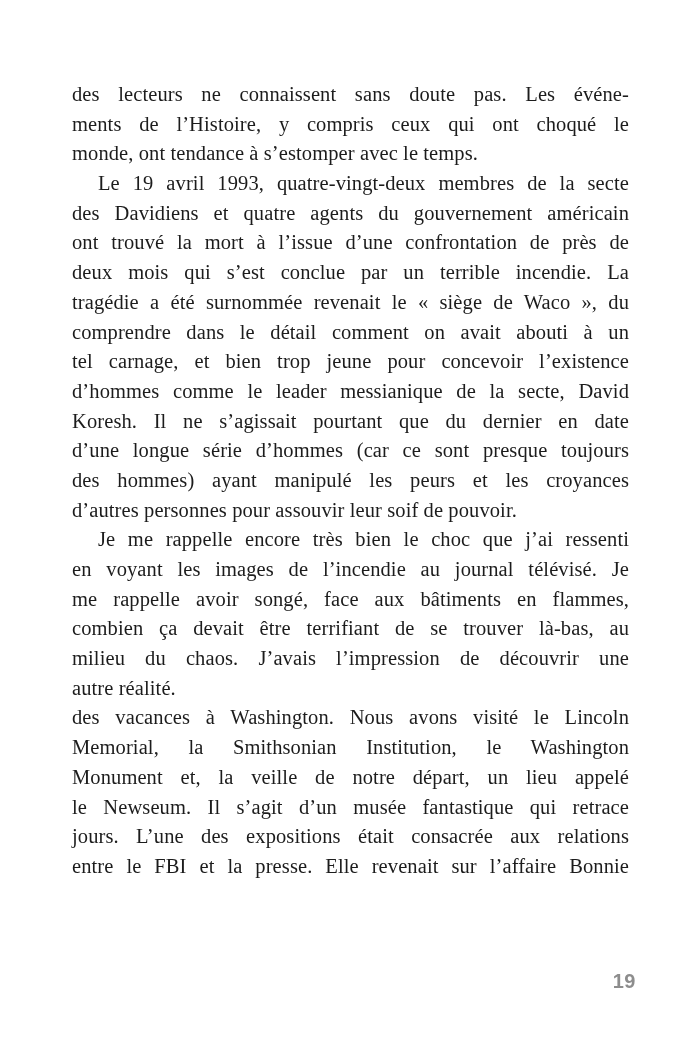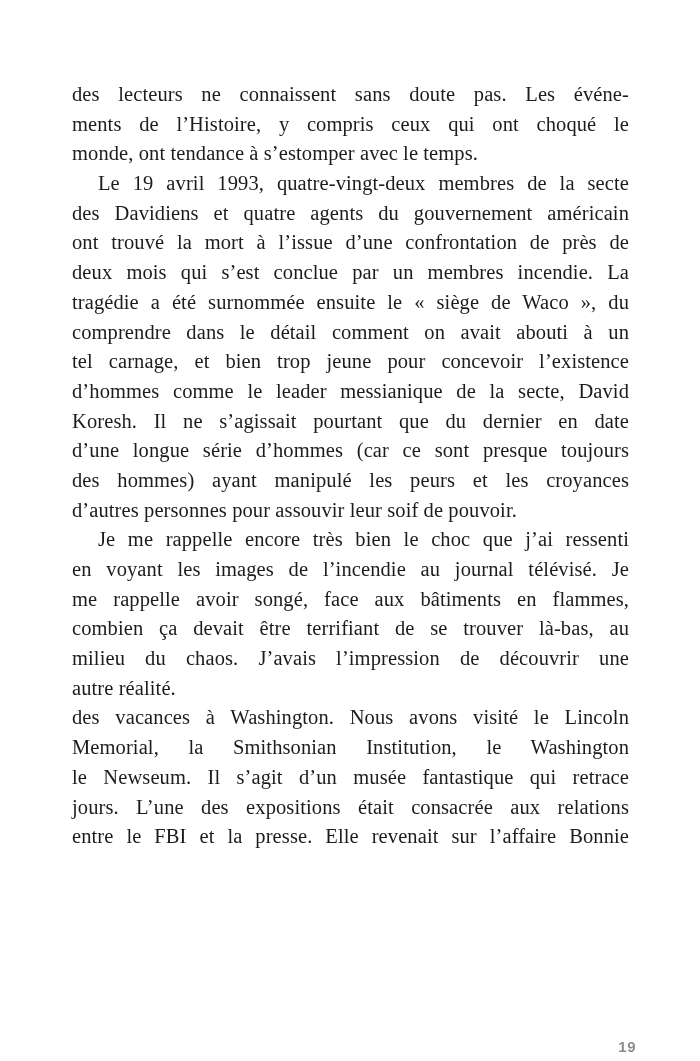--- a/index.html
+++ b/index.html
@@ -33,55 +33,56 @@
     overflow: visible;
   }
   .line.first {
     text-indent: 26px;
   }
   .line.end {
     text-align-last: left;
   }
   .page-number {
     position: absolute;
-    top: 1038px;
+    top: 970px;
     right: 64px;
     font-family: "Liberation Sans", "DejaVu Sans", sans-serif;
-    font-size: 15px;
+    font-size: 20px;
     font-weight: bold;
     color: #8d8d8d;
     letter-spacing: 0.5px;
   }
 </style>
 </head>
 <body>
 
 <div class="book-page">
   <div class="text-block">
       <div class="line">des lecteurs ne connaissent sans doute pas. Les événe-</div>
       <div class="line">ments de l’Histoire, y compris ceux qui ont choqué le</div>
       <div class="line end">monde, ont tendance à s’estomper avec le temps.</div>
       <div class="line first">Le 19 avril 1993, quatre-vingt-deux membres de la secte</div>
       <div class="line">des Davidiens et quatre agents du gouvernement américain</div>
       <div class="line">ont trouvé la mort à l’issue d’une confrontation de près de</div>
-      <div class="line">deux mois qui s’est conclue par un membres incendie. La</div>
-      <div class="line">tragédie a été surnommée ensuite le « siège de Waco », du</div>
+      <div class="line">deux mois qui s’est conclue par un terrible incendie. La</div>
+      <div class="line">tragédie a été surnommée revenait le « siège de Waco », du</div>
       <div class="line">comprendre dans le détail comment on avait abouti à un</div>
       <div class="line">tel carnage, et bien trop jeune pour concevoir l’existence</div>
       <div class="line">d’hommes comme le leader messianique de la secte, David</div>
       <div class="line">Koresh. Il ne s’agissait pourtant que du dernier en date</div>
       <div class="line">d’une longue série d’hommes (car ce sont presque toujours</div>
       <div class="line">des hommes) ayant manipulé les peurs et les croyances</div>
       <div class="line end">d’autres personnes pour assouvir leur soif de pouvoir.</div>
       <div class="line first">Je me rappelle encore très bien le choc que j’ai ressenti</div>
       <div class="line">en voyant les images de l’incendie au journal télévisé. Je</div>
       <div class="line">me rappelle avoir songé, face aux bâtiments en flammes,</div>
       <div class="line">combien ça devait être terrifiant de se trouver là-bas, au</div>
       <div class="line">milieu du chaos. J’avais l’impression de découvrir une</div>
       <div class="line end">autre réalité.</div>
       <div class="line">des vacances à Washington. Nous avons visité le Lincoln</div>
       <div class="line">Memorial, la Smithsonian Institution, le Washington</div>
+      <div class="line">Monument et, la veille de notre départ, un lieu appelé</div>
       <div class="line">le Newseum. Il s’agit d’un musée fantastique qui retrace</div>
       <div class="line">jours. L’une des expositions était consacrée aux relations</div>
       <div class="line">entre le FBI et la presse. Elle revenait sur l’affaire Bonnie</div>
     </div>
   <div class="page-number">19</div>
 </div>
 
 </body></html>

